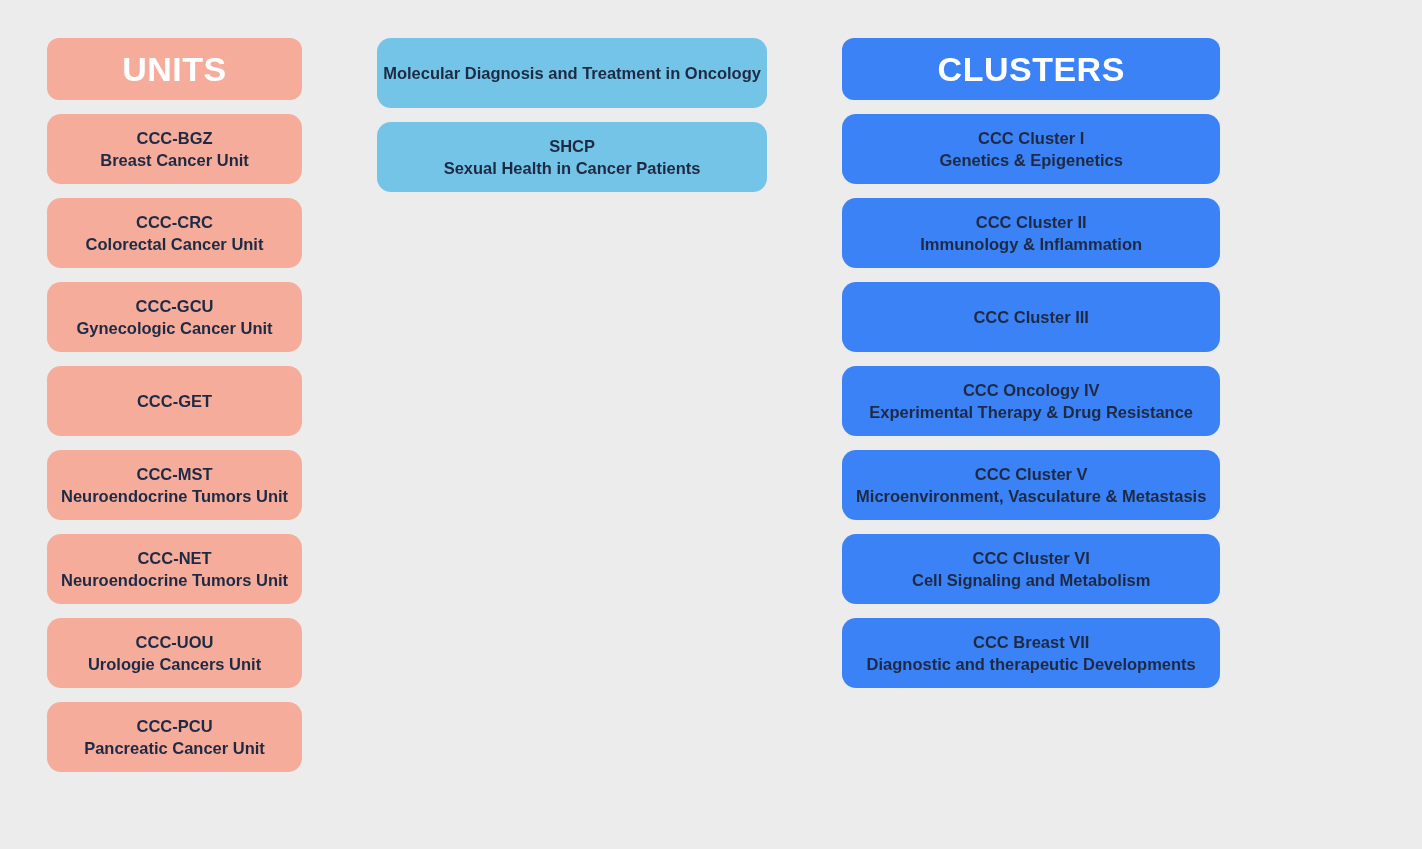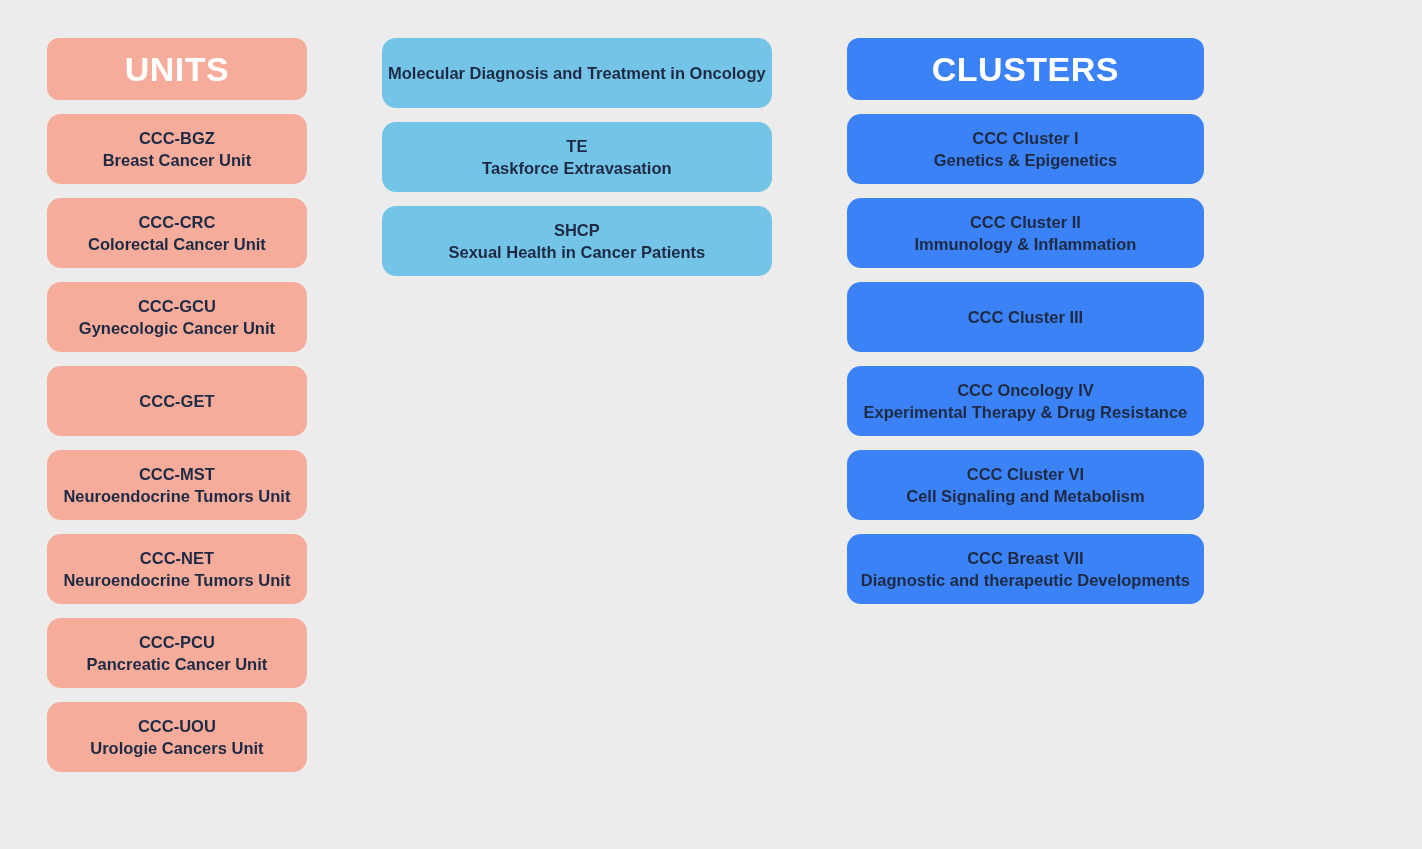--- a/index.html
+++ b/index.html
@@ -99,35 +99,31 @@
       </div>
       <div class="card item-card">
         <span class="line">CCC-MST</span>
         <span class="line">Neuroendocrine Tumors Unit</span>
       </div>
       <div class="card item-card">
         <span class="line">CCC-NET</span>
         <span class="line">Neuroendocrine Tumors Unit</span>
       </div>
       <div class="card item-card">
+        <span class="line">CCC-UOU</span>
+        <span class="line">Urologie Cancers Unit</span>
+      </div>
+      <div class="card item-card">
         <span class="line">CCC-PCU</span>
         <span class="line">Pancreatic Cancer Unit</span>
-      </div>
-      <div class="card item-card">
-        <span class="line">CCC-UOU</span>
-        <span class="line">Urologie Cancers Unit</span>
       </div>
     </div>
     <div class="column platforms col-platforms">
       <div class="card item-card">
         <span class="line">Molecular Diagnosis and Treatment in Oncology</span>
-      </div>
-      <div class="card item-card">
-        <span class="line">TE</span>
-        <span class="line">Taskforce Extravasation</span>
       </div>
       <div class="card item-card">
         <span class="line">SHCP</span>
         <span class="line">Sexual Health in Cancer Patients</span>
       </div>
     </div>
     <div class="column clusters col-clusters">
       <div class="card header-card">CLUSTERS</div>
       <div class="card item-card">
         <span class="line">CCC Cluster I</span>
@@ -138,20 +134,24 @@
         <span class="line">Immunology &amp; Inflammation</span>
       </div>
       <div class="card item-card wrap">
         <span class="line">CCC Cluster III</span>
       </div>
       <div class="card item-card">
         <span class="line">CCC Oncology IV</span>
         <span class="line">Experimental Therapy &amp; Drug Resistance</span>
       </div>
       <div class="card item-card">
+        <span class="line">CCC Cluster V</span>
+        <span class="line">Microenvironment, Vasculature &amp; Metastasis</span>
+      </div>
+      <div class="card item-card">
         <span class="line">CCC Cluster VI</span>
         <span class="line">Cell Signaling and Metabolism</span>
       </div>
       <div class="card item-card">
         <span class="line">CCC Breast VII</span>
         <span class="line">Diagnostic and therapeutic Developments</span>
       </div>
     </div>
   </div>
 

